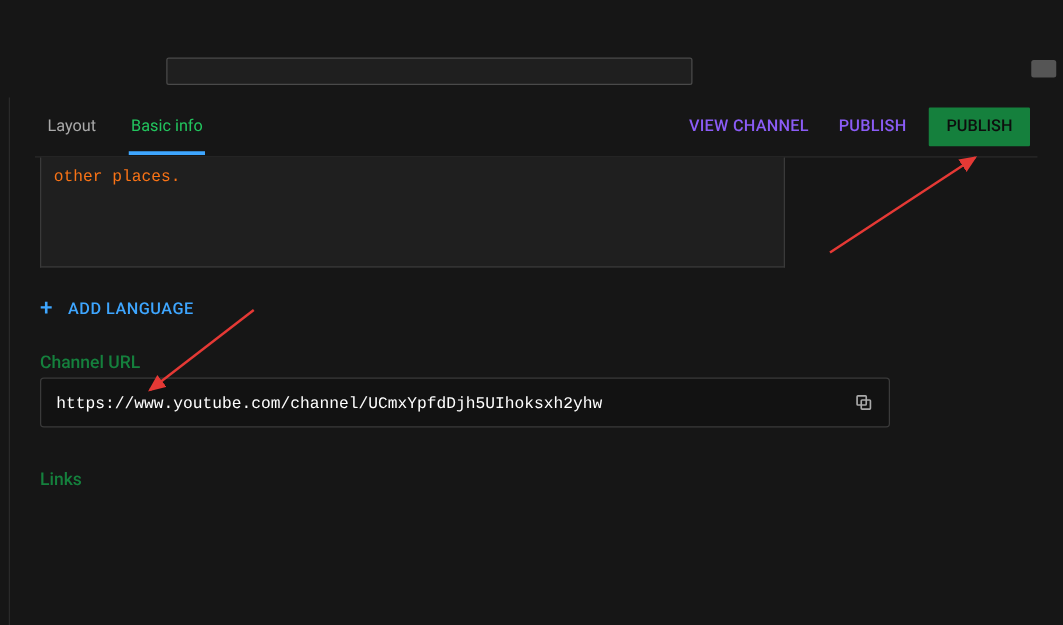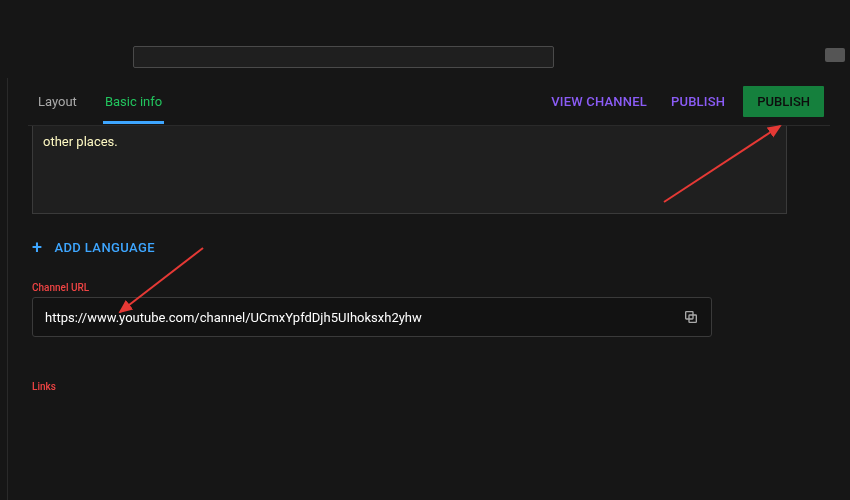--- a/index.html
+++ b/index.html
@@ -101,42 +101,43 @@
   .content {
     padding: 0 4px;
   }
   .desc-box {
     margin-top: 0;
     border: 1px solid #3a3a3a;
     border-top: none;
     background: #1f1f1f;
     height: 88px;
     padding: 8px 10px;
-    width: 755px;
-    font-size: 13px;
-    color: #fef9c3;
+    width: 596px;
+    font-size: 13px;
+    color: #f97316;
+    font-family: Liberation Mono, monospace;
   }
   .add-lang {
     display: flex;
     align-items: center;
     gap: 12px;
     color: #3ea6ff;
     font-size: 13px;
     font-weight: 500;
     letter-spacing: 0.4px;
     margin: 24px 0 26px 0;
     cursor: pointer;
   }
   .add-lang .plus {
     font-size: 18px;
     line-height: 1;
   }
   .section-title {
-    color: #ef4444;
-    font-size: 10px;
+    color: #15803d;
+    font-size: 14px;
     font-weight: 500;
     margin-bottom: 4px;
   }
   .section-desc {
     color: #aaa;
     font-size: 12px;
     line-height: 1.5;
     margin-bottom: 12px;
   }
   .learn-more {
@@ -145,21 +146,22 @@
   }
   .url-box {
     border: 1px solid #3a3a3a;
     background: #121212;
     border-radius: 3px;
     height: 40px;
     display: flex;
     align-items: center;
     padding: 0 8px 0 12px;
     width: 680px;
-    margin-bottom: 44px;
+    margin-bottom: 34px;
+    font-family: Liberation Mono, monospace;
   }
   .url-text {
     color: #fff;
     font-size: 13px;
     flex: 1;
   }
   .copy-icon {
     width: 24px;
     height: 24px;
     display: flex;

